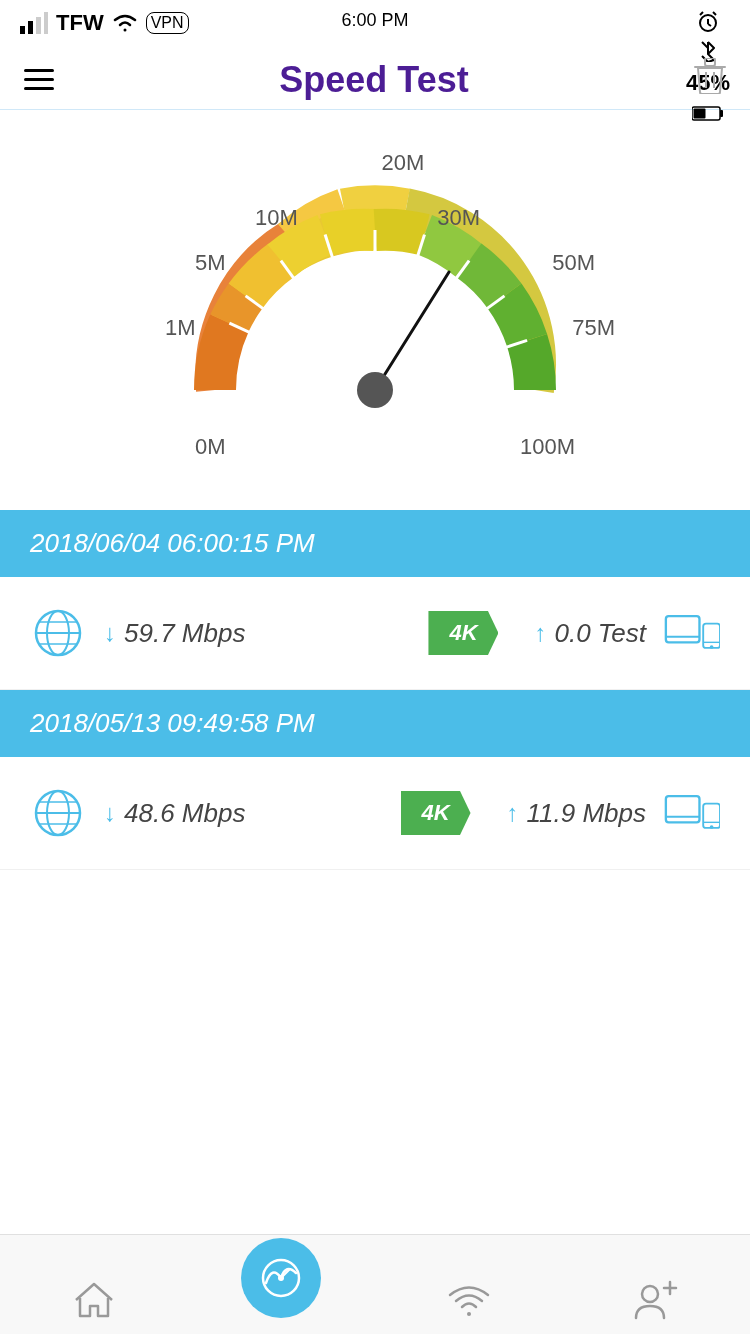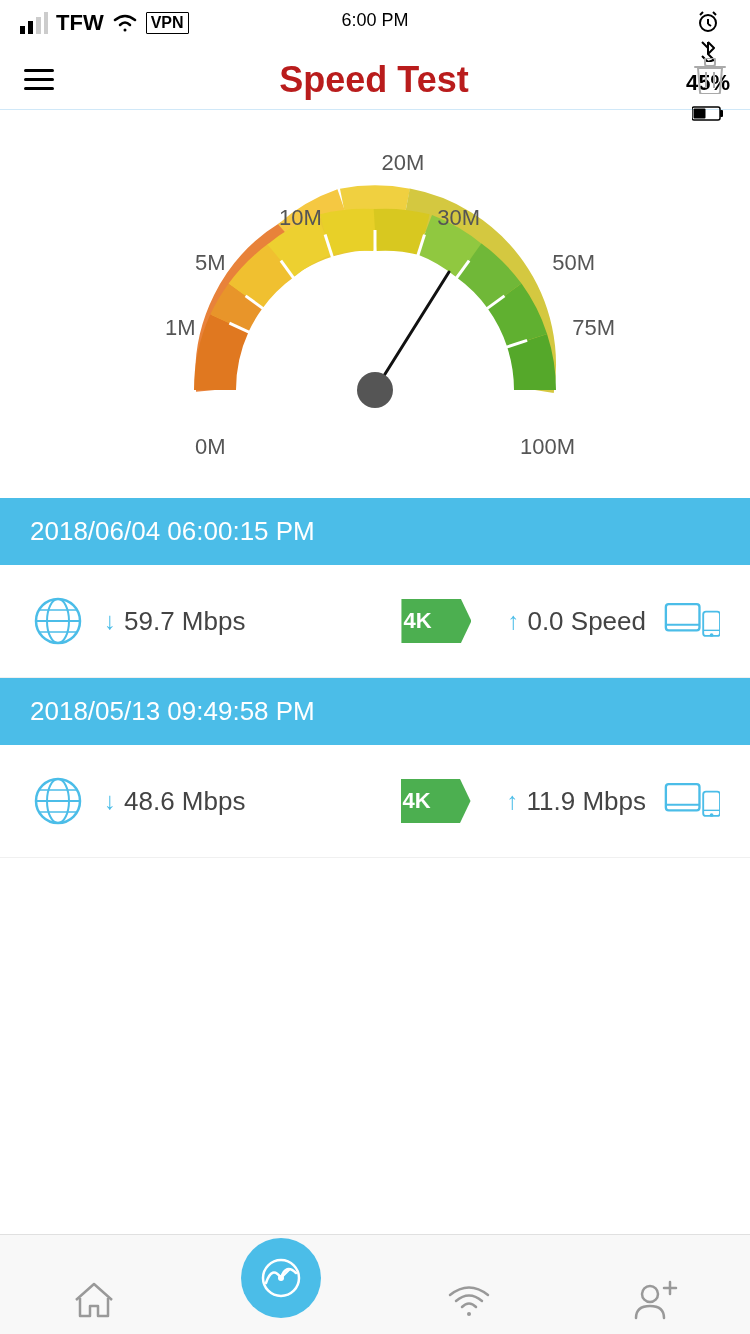--- a/index.html
+++ b/index.html
@@ -30,21 +30,21 @@
     .nav-bar {
       display: flex;
       justify-content: space-between;
       align-items: center;
       padding: 0 24px;
       height: 60px;
       border-bottom: 1px solid #d0e8f8;
     }
     .nav-menu { display: flex; flex-direction: column; gap: 6px; cursor: pointer; }
     .nav-menu span { display: block; width: 30px; height: 3px; background: #000; border-radius: 2px; }
-    .nav-title { font-size: 36px; font-weight: 700; color: #b91c1c; }
+    .nav-title { font-size: 36px; font-weight: 700; color: #4c1d95; }
     .nav-trash { font-size: 28px; color: #aaa; }
 
     
     .gauge-section {
       display: flex;
       justify-content: center;
       align-items: center;
       padding: 40px 0 20px;
       position: relative;
     }
@@ -55,21 +55,22 @@
     }
     .gauge-label {
       position: absolute;
       font-size: 22px;
       color: #555;
       font-weight: 400;
     }
 
     
     .results-section {
-      margin-top: 8px;
+      margin-top: 20px;
+      font-style: italic;
     }
     .result-header {
       background: #4BBDE8;
       padding: 18px 30px;
       color: white;
       font-size: 26px;
       font-weight: 500;
     }
     .result-row {
       display: flex;
@@ -91,24 +92,25 @@
       color: #444;
       margin-right: auto;
     }
     .arrow-down { color: #4BBDE8; font-size: 24px; }
     .arrow-up { color: #4BBDE8; font-size: 24px; }
     .badge-4k {
       background: #4CAF50;
       color: white;
       font-size: 22px;
       font-weight: 700;
-      padding: 6px 2px;
+      padding: 6px 8px;
       clip-path: polygon(0 0, 85% 0, 100% 50%, 85% 100%, 0 100%);
       display: flex;
       align-items: center;
+      justify-content: center;
       min-width: 70px;
       height: 44px;
     }
     .result-speed-up {
       display: flex;
       align-items: center;
       gap: 8px;
       font-size: 26px;
       color: #444;
       margin: 0 18px;
@@ -164,21 +166,21 @@
       <rect x="24" y="0" width="5" height="22" fill="#ccc"></rect>
     </svg>
     <span>TFW</span>
 
     <svg width="26" height="22">
       <path d="M13 18 L13 18" stroke="#000" stroke-width="3" stroke-linecap="round"></path>
       <path d="M8 13 Q13 8 18 13" stroke="#000" stroke-width="2.5" fill="none" stroke-linecap="round"></path>
       <path d="M3 8 Q13 0 23 8" stroke="#000" stroke-width="2.5" fill="none" stroke-linecap="round"></path>
     </svg>
 
-    <span style="border:1.5px solid #000; border-radius:1px; font-size:16px; padding:1px 4px; font-weight:700;">VPN</span>
+    <span style="border:1.5px solid #000; border-radius:8px; font-size:16px; padding:1px 4px; font-weight:400;">VPN</span>
   </div>
   <div class="status-time">6:00 PM</div>
   <div class="status-right">
 
     <svg width="22" height="22">
       <circle cx="11" cy="13" r="8" fill="none" stroke="#000" stroke-width="2"></circle>
       <line x1="11" y1="9" x2="11" y2="14" stroke="#000" stroke-width="2"></line>
       <line x1="11" y1="14" x2="14" y2="16" stroke="#000" stroke-width="2"></line>
       <line x1="3" y1="5" x2="6" y2="2" stroke="#000" stroke-width="2"></line>
       <line x1="19" y1="5" x2="16" y2="2" stroke="#000" stroke-width="2"></line>
@@ -278,21 +280,21 @@
 
       <line x1="260" y1="240" x2="334" y2="122" stroke="#111" stroke-width="3" stroke-linecap="round"></line>
 
       <circle cx="260" cy="240" r="18" fill="#555"></circle>
     </svg>
 
     
     <span class="gauge-label" style="bottom:10px; left:80px;">0M</span>
     <span class="gauge-label" style="left:50px; top:165px;">1M</span>
     <span class="gauge-label" style="left:80px; top:100px;">5M</span>
-    <span class="gauge-label" style="left:140px; top:55px;margin-left:24px;">10M</span>
+    <span class="gauge-label" style="left:140px; top:55px;">10M</span>
     <span class="gauge-label" style="left:50%; transform:translateX(-50%); top:0px;margin-left:28px;">20M</span>
     <span class="gauge-label" style="right:155px; top:55px;">30M</span>
     <span class="gauge-label" style="right:40px; top:100px;">50M</span>
     <span class="gauge-label" style="right:20px; top:165px;">75M</span>
     <span class="gauge-label" style="bottom:10px; right:60px;">100M</span>
   </div>
 </div>
 
 <div class="results-section">
 
@@ -313,21 +315,21 @@
       <span>59.7 Mbps</span>
     </div>
 
     <div style="margin-right: 18px;">
       <div class="badge-4k">
         <span>4K</span>
       </div>
     </div>
     <div class="result-speed-up">
       <span class="arrow-up">↑</span>
-      <span>0.0 Speed</span>
+      <span>0.0 Test</span>
     </div>
 
     <svg width="60" height="56" viewBox="0 0 60 56" class="result-devices">
       <rect x="2" y="10" width="36" height="28" rx="3" fill="none" stroke="#4BBDE8" stroke-width="2.5"></rect>
       <line x1="2" y1="32" x2="38" y2="32" stroke="#4BBDE8" stroke-width="2"></line>
       <rect x="42" y="18" width="18" height="26" rx="3" fill="none" stroke="#4BBDE8" stroke-width="2"></rect>
       <line x1="42" y1="38" x2="60" y2="38" stroke="#4BBDE8" stroke-width="1.5"></line>
       <circle cx="51" cy="43" r="2" fill="#4BBDE8"></circle>
     </svg>
   </div>

